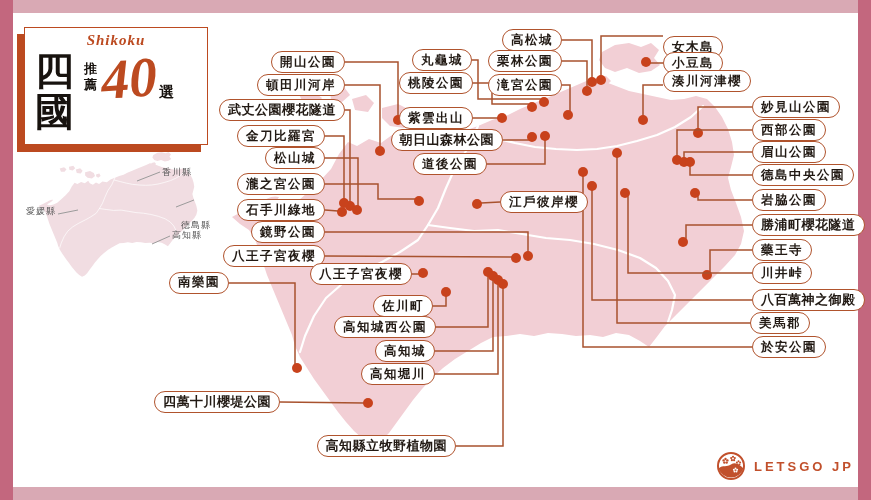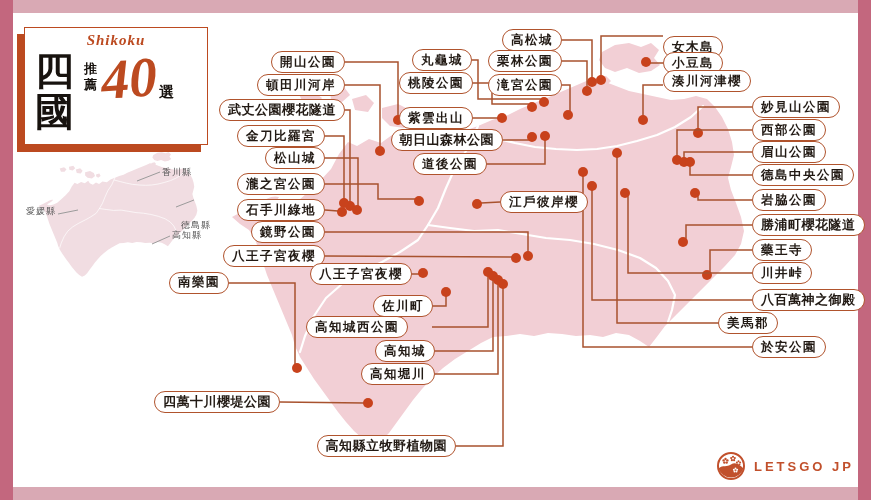--- a/index.html
+++ b/index.html
@@ -191,21 +191,21 @@
       <div class="pill sm" style="top: 99px; right: 526px;">武丈公園櫻花隧道</div>
       <div class="pill" style="top: 125px; right: 546px;">金刀比羅宮</div>
       <div class="pill" style="top: 147px; right: 546px;">松山城</div>
       <div class="pill" style="top: 173px; right: 546px;">瀧之宮公園</div>
       <div class="pill" style="top: 199px; right: 546px;">石手川綠地</div>
       <div class="pill" style="top: 221px; right: 546px;">鏡野公園</div>
       <div class="pill" style="top: 245px; right: 546px;">八王子宮夜櫻</div>
       <div class="pill" style="top: 272px; right: 642px; font-family: Liberation Mono, monospace;">南樂園</div>
       <div class="pill" style="top: 263px; right: 459px;">八王子宮夜櫻</div>
       <div class="pill" style="top: 295px; right: 438px;">佐川町</div>
-      <div class="pill" style="top: 316px; right: 463px;">高知城西公園</div>
+      <div class="pill" style="top: 316px; right: 435px;">高知城西公園</div>
       <div class="pill" style="top: 340px; right: 436px;">高知城</div>
       <div class="pill" style="top: 363px; right: 436px;">高知堀川</div>
       <div class="pill sm" style="top: 391px; right: 591px;">四萬十川櫻堤公園</div>
       <div class="pill sm" style="top: 435px; right: 415px;">高知縣立牧野植物園</div>
       <div class="pill" style="top: 49px; right: 399px; text-align: center;">丸龜城</div>
       <div class="pill" style="top: 72px; right: 398px;">桃陵公園</div>
       <div class="pill" style="top: 107px; right: 398px;">紫雲出山</div>
       <div class="pill sm" style="top: 129px; right: 368px;">朝日山森林公園</div>
       <div class="pill" style="top: 153px; right: 384px;">道後公園</div>
       <div class="pill" style="top: 29px; right: 309px;">高松城</div>
@@ -216,21 +216,21 @@
       <div class="pill" style="top: 70px; left: 663px;">湊川河津櫻</div>
       <div class="pill" style="top: 96px; left: 752px;">妙見山公園</div>
       <div class="pill" style="top: 119px; left: 752px;">西部公園</div>
       <div class="pill" style="top: 141px; left: 752px;">眉山公園</div>
       <div class="pill" style="top: 164px; left: 752px;">德島中央公園</div>
       <div class="pill" style="top: 189px; left: 752px;">岩脇公園</div>
       <div class="pill sm" style="top: 214px; left: 752px;">勝浦町櫻花隧道</div>
       <div class="pill" style="top: 239px; left: 752px;">藥王寺</div>
       <div class="pill" style="top: 262px; left: 752px;">川井峠</div>
       <div class="pill sm" style="top: 289px; left: 752px;">八百萬神之御殿</div>
-      <div class="pill" style="top: 312px; left: 718px; text-align: center;">美馬郡</div>
+      <div class="pill" style="top: 312px; left: 750px; text-align: center;">美馬郡</div>
       <div class="pill" style="top: 336px; left: 752px;">於安公園</div>
       <div class="pill" style="top: 191px; left: 500px;">江戶彼岸櫻</div>
       <div class="pref-label" style="left: 162px; top: 166px;">香川縣</div>
       <div class="pref-label" style="left: 181px; top: 194px; margin-top: 25px;">德島縣</div>
       <div class="pref-label" style="left: 172px; top: 229px;">高知縣</div>
       <div class="pref-label" style="left: 26px; top: 205px;">愛媛縣</div>
     </div>
 
   <div id="logo">
     <svg width="30" height="30" viewBox="0 0 30 30" style="position:static">

